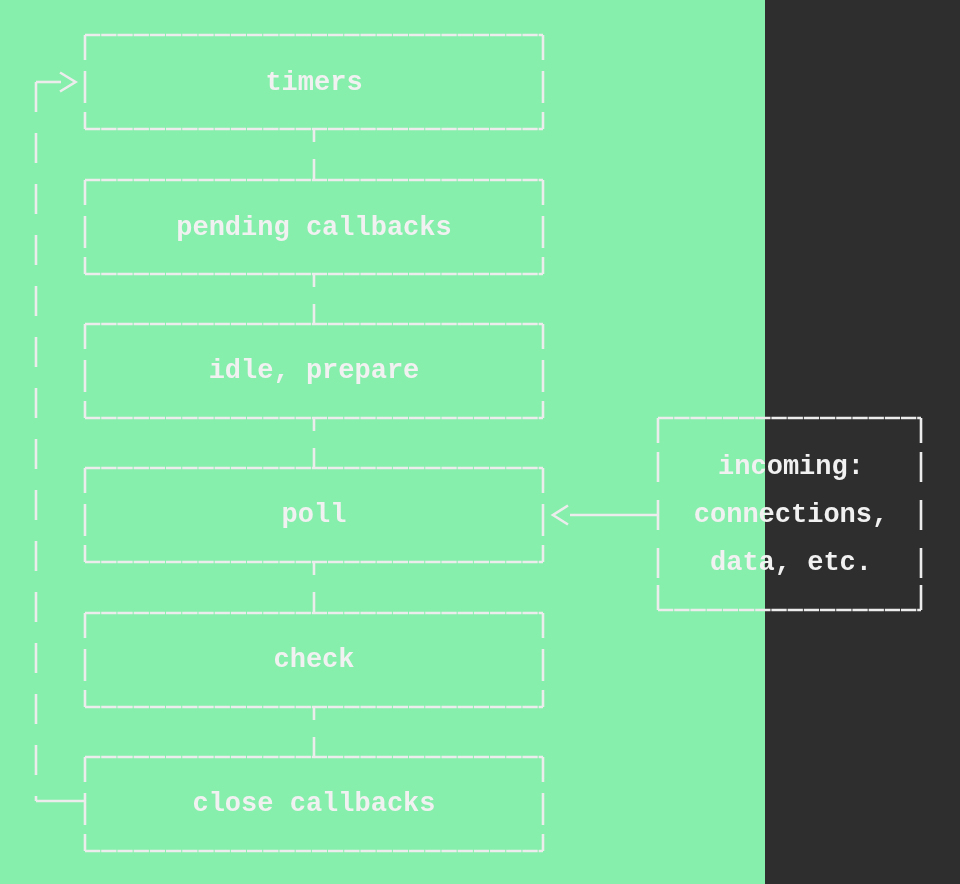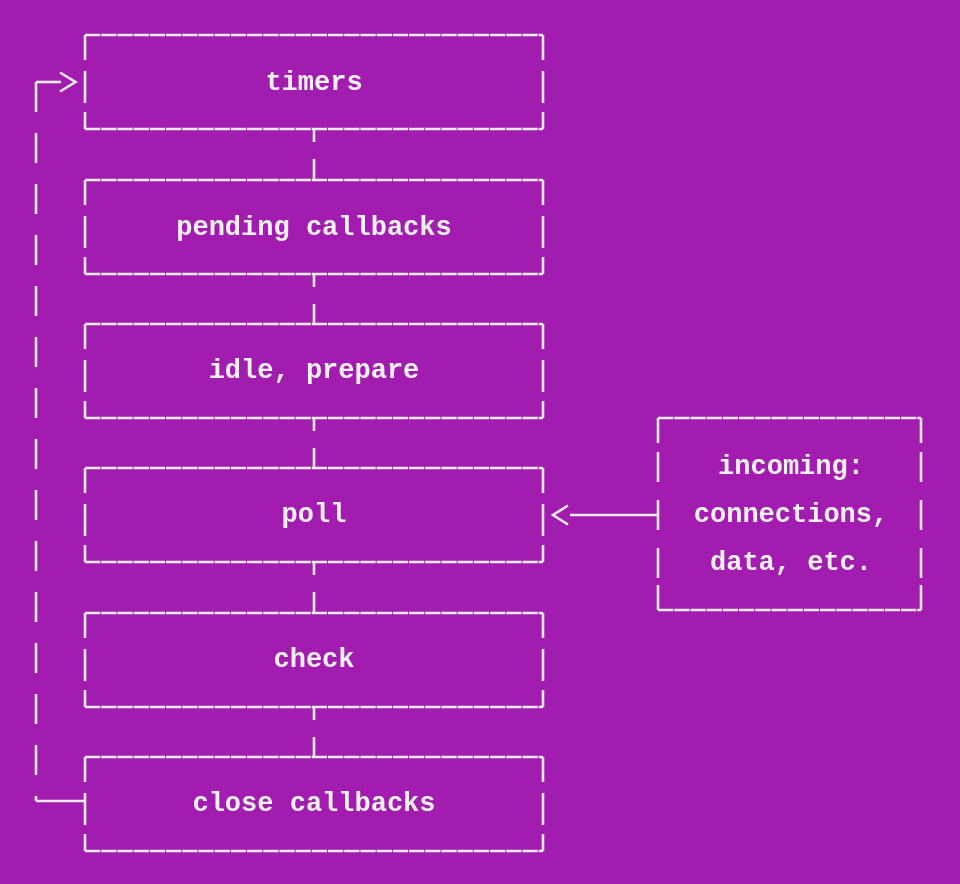--- a/index.html
+++ b/index.html
@@ -5,23 +5,23 @@
   html, body {
     margin: 0;
     padding: 0;
     background: #2e2e2e;
     width: 960px;
     height: 884px;
     overflow: hidden;
   }
   .stage {
     position: relative;
-    width: 960px;
+    width: 765px;
     height: 884px;
-    background: #a21caf;
+    background: #86efac;
   }
   svg {
     display: block;
   }
   .stroke-line {
     stroke: #ececec;
     stroke-width: 2.6;
     fill: none;
   }
   

